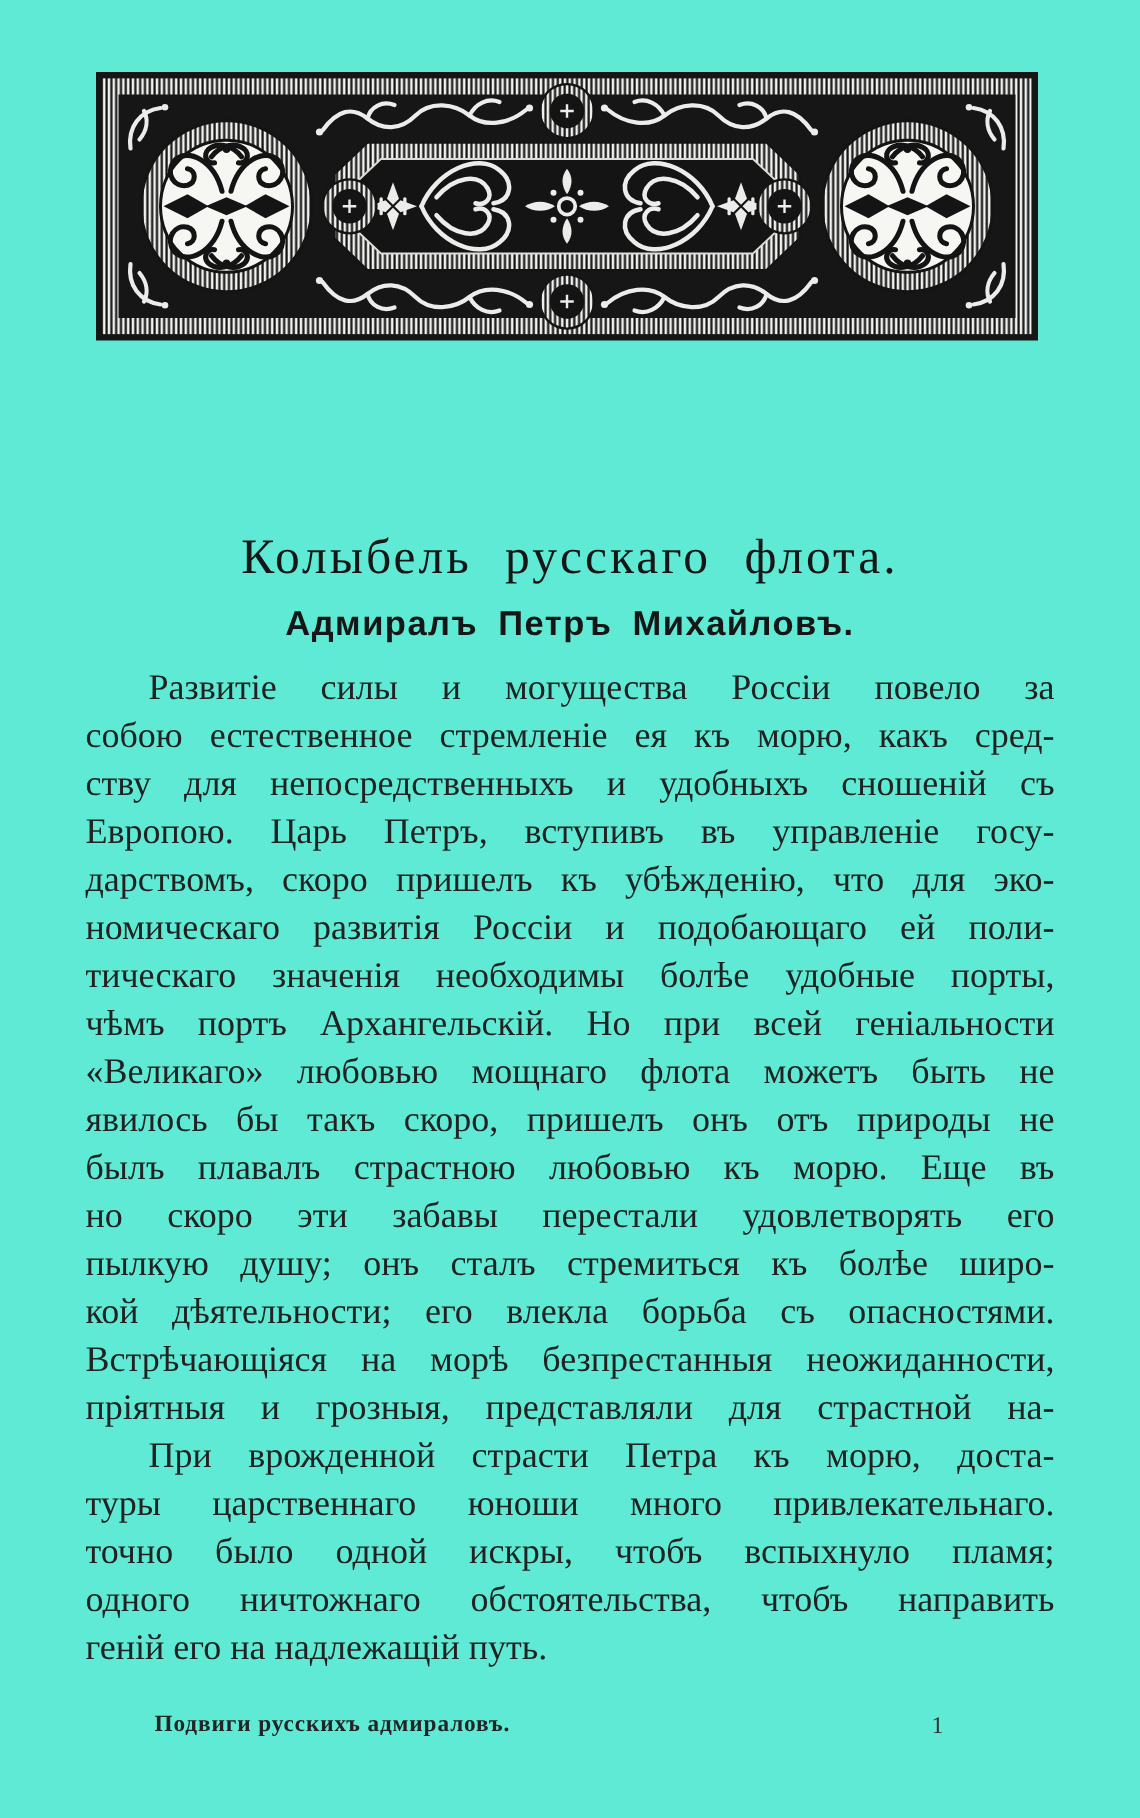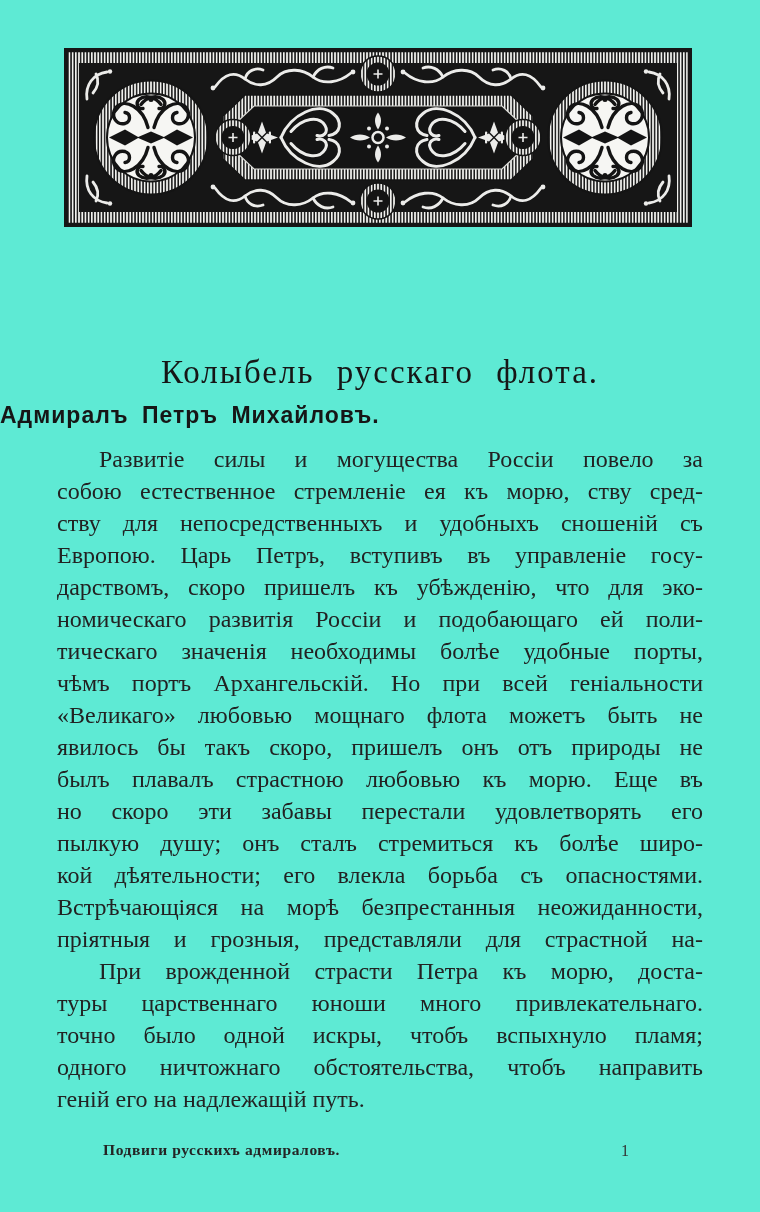--- a/index.html
+++ b/index.html
@@ -10,21 +10,21 @@
   }
   .page{position:absolute;inset:0;background:#5eead4;}
   .headpiece{position:absolute;left:63px;top:47px;width:630px;height:181px;}
   .headpiece svg{display:block;width:100%;height:100%;}
   .title{
     position:absolute;left:0;top:354px;width:760px;text-align:center;
     font-size:33px;letter-spacing:2px;word-spacing:12px;color:#161616;
     font-family:"Liberation Serif","DejaVu Serif",serif;
   }
   .subtitle{
-    position:absolute;left:0;top:402px;width:760px;text-align:left;
+    position:absolute;left:0;top:402px;width:760px;text-align:center;
     font-family:"Liberation Sans","DejaVu Sans",sans-serif;
     font-weight:bold;font-size:23px;letter-spacing:1px;word-spacing:6px;color:#161616;
   }
   .bodytext{
     position:absolute;left:57px;top:443px;width:646px;
     font-size:24px;color:#222;
   }
   .line{
     height:32px;line-height:32px;
     text-align:justify;text-align-last:justify;
@@ -146,21 +146,21 @@
       <use href="#knob" transform="translate(315,154)"></use>
     </svg>
   </div>
 
   <div class="title">Колыбель русскаго флота.</div>
 
   <div class="subtitle">Адмиралъ Петръ Михайловъ.</div>
 
   <div class="bodytext">
     <div class="line first">Развитіе силы и могущества Россіи повело за</div>
-    <div class="line">собою естественное стремленіе ея къ морю, ству сред-</div>
+    <div class="line">собою естественное стремленіе ея къ морю, какъ сред-</div>
     <div class="line">ству для непосредственныхъ и удобныхъ сношеній съ</div>
     <div class="line">Европою. Царь Петръ, вступивъ въ управленіе госу-</div>
     <div class="line">дарствомъ, скоро пришелъ къ убѣжденію, что для эко-</div>
     <div class="line">номическаго развитія Россіи и подобающаго ей поли-</div>
     <div class="line">тическаго значенія необходимы болѣе удобные порты,</div>
     <div class="line">чѣмъ портъ Архангельскій. Но при всей геніальности</div>
     <div class="line">«Великаго» любовью мощнаго флота можетъ быть не</div>
     <div class="line">явилось бы такъ скоро, пришелъ онъ отъ природы не</div>
     <div class="line">былъ плавалъ страстною любовью къ морю. Еще въ</div>
     <div class="line">но скоро эти забавы перестали удовлетворять его</div>

